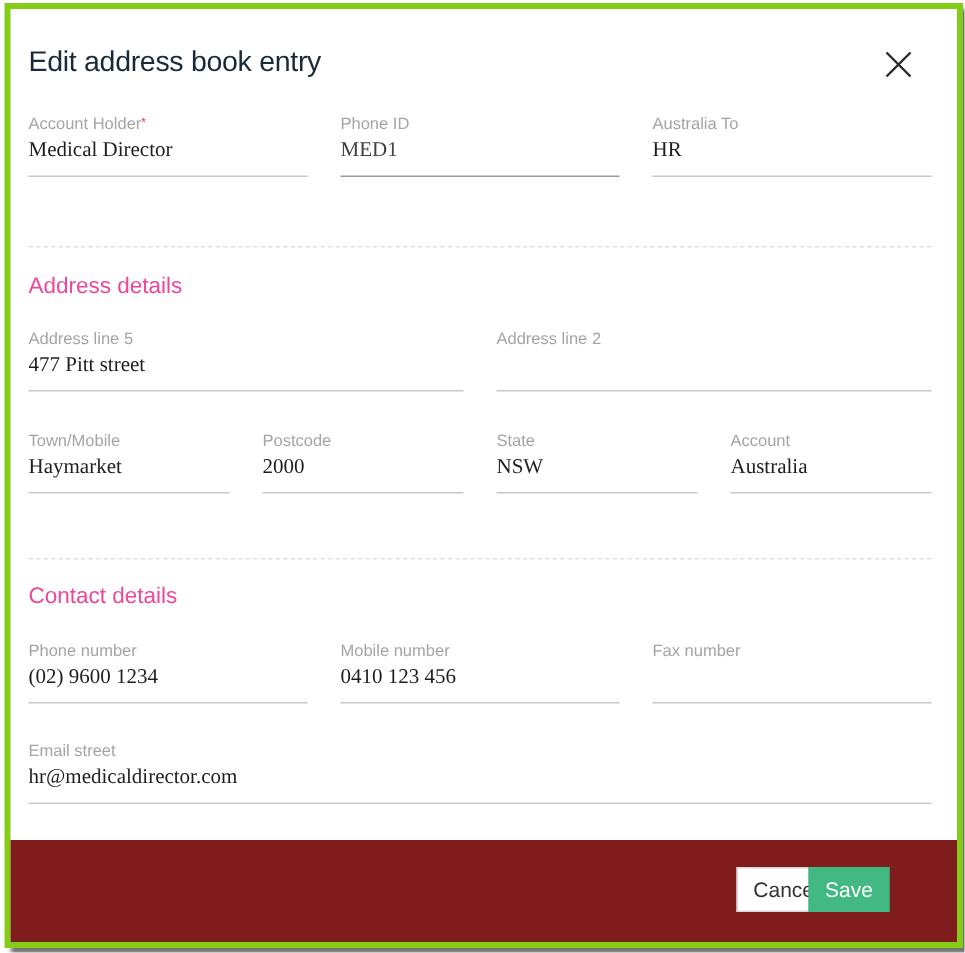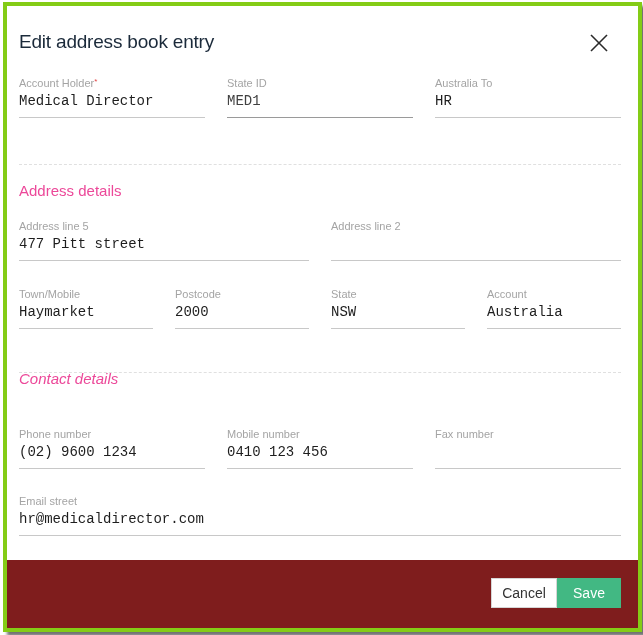--- a/index.html
+++ b/index.html
@@ -17,56 +17,56 @@
     letter-spacing: -0.2px;
   }
   .close-btn {
     position: absolute; left: 582px; top: 27px; width: 20px; height: 20px; cursor: pointer;
   }
   .field { position: absolute; }
   .field .lbl { position: absolute; left: 0; top: 0; font-size: 11px; color: #a4a4a4; white-space: nowrap; }
   .field .lbl .req { color: #e04040; font-size: 8px; vertical-align: top; }
   .field .val {
     position: absolute; left: 0; top: 14px; font-size: 14px; color: #1e1e1e; border: none; outline: none;
-    background: transparent; padding: 0; font-family: Liberation Mono, monospace; width: 100%; height: 20px;
+    background: transparent; padding: 0; font-family: Liberation Serif, serif; width: 100%; height: 20px;
   }
   .field .val.disabled { color: #404040; }
   .field .line { position: absolute; left: 0; right: 0; top: 40px; height: 1px; background: #c8c8c8; }
   .field .line.dark { background: #9a9a9a; }
   .divider { position: absolute; left: 12px; width: 602px; height: 0; border-top: 1px dashed #e0e0e0; }
   .section-title { position: absolute; left: 12px; font-size: 15px; color: #ec4899; margin: 0; font-weight: normal; }
   .footer {
     position: absolute; left: 0; right: 0; top: 554px; bottom: 0; background: #7f1d1d;
   }
   .btn {
     position: absolute; top: 18px; height: 30px; font-size: 14px; font-family: "Liberation Sans", sans-serif;
     cursor: pointer; padding: 0; box-sizing: border-box;
   }
   .btn-cancel { left: 484px; width: 66px; background: #ffffff; border: 1px solid #d6d6d6; color: #333333; }
-  .btn-save { left: 550px; width: 64px; background: #42b883; border: 1px solid #42b883; color: #ffffff; }
+  .btn-save { left: 532px; width: 54px; background: #42b883; border: 1px solid #42b883; color: #ffffff; }
 </style>
 </head>
 <body>
 
 <div class="dialog">
   <h1 class="title">Edit address book entry</h1>
   <div class="close-btn">
     <svg width="20" height="20" viewBox="0 0 20 20">
       <line x1="2" y1="2" x2="18" y2="18" stroke="#2a2a2a" stroke-width="1.6"></line>
       <line x1="18" y1="2" x2="2" y2="18" stroke="#2a2a2a" stroke-width="1.6"></line>
     </svg>
   </div>
 
   <div class="field" style="left:12px; top:71px; width:186px;">
     <span class="lbl"><span>Account Holder</span><span class="req">*</span></span>
     <input class="val" value="Medical Director" style="">
     <div class="line"></div>
   </div>
   <div class="field" style="left:220px; top:71px; width:186px;">
-    <span class="lbl">State ID</span>
+    <span class="lbl">Phone ID</span>
     <input class="val disabled" disabled="" value="MED1" style="">
     <div class="line dark"></div>
   </div>
   <div class="field" style="left:428px; top:71px; width:186px;">
     <span class="lbl">Australia To</span>
     <input class="val" value="HR" style="">
     <div class="line"></div>
   </div>
 
   <div class="divider" style="top:158px;"></div>
@@ -100,21 +100,21 @@
     <div class="line"></div>
   </div>
   <div class="field" style="left:480px; top:282px; width:134px;">
     <span class="lbl">Account</span>
     <input class="val" value="Australia" style="">
     <div class="line"></div>
   </div>
 
   <div class="divider" style="top:366px;"></div>
 
-  <h2 class="section-title" style="top:364px;font-style:italic;">Contact details</h2>
+  <h2 class="section-title" style="top:383px;">Contact details</h2>
 
   <div class="field" style="left:12px; top:422px; width:186px;">
     <span class="lbl">Phone number</span>
     <input class="val" value="(02) 9600 1234" style="">
     <div class="line"></div>
   </div>
   <div class="field" style="left:220px; top:422px; width:186px;">
     <span class="lbl">Mobile number</span>
     <input class="val" value="0410 123 456" style="">
     <div class="line"></div>

